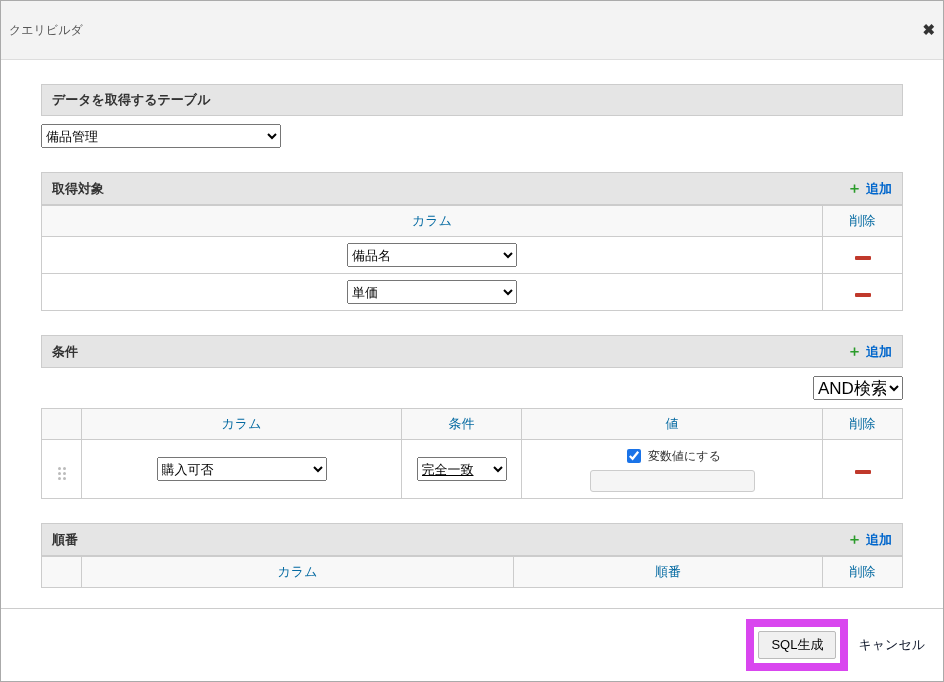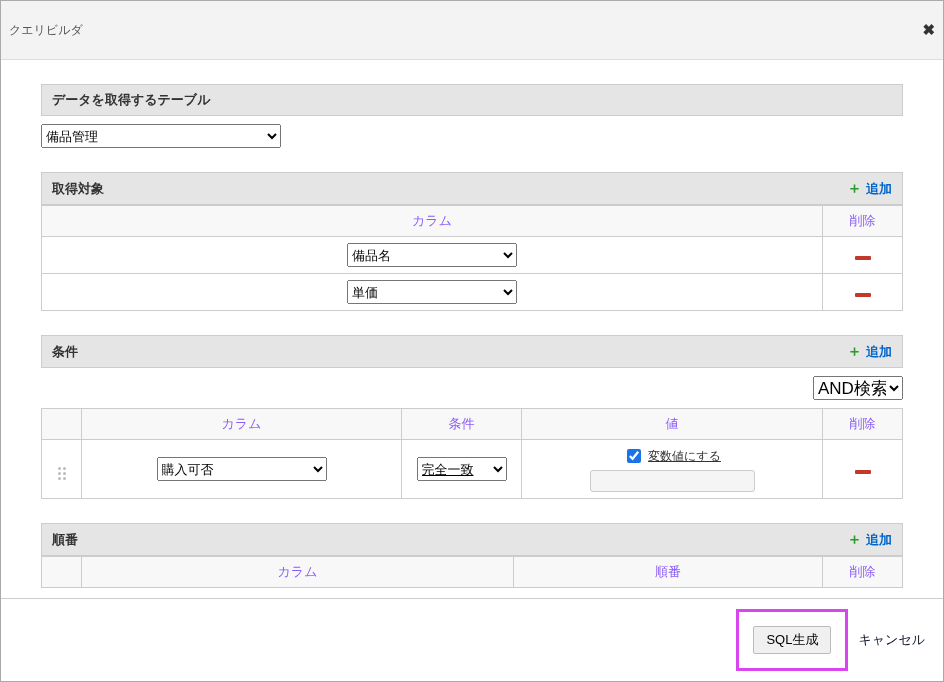--- a/index.html
+++ b/index.html
@@ -89,21 +89,21 @@
   table.grid th, table.grid td {
     border: 1px solid #ccc;
     padding: 6px 4px;
     text-align: center;
     font-weight: normal;
     background: #fff;
     font-size: 13px;
   }
   table.grid th {
     background: #f8f8f8;
-    color: #8b5cf6;
+    color: #0369a1;
   }
   .delete-cell {
     width: 80px;
   }
   .minus-icon {
     display: inline-block;
     width: 16px;
     height: 4px;
     background: #c0392b;
     border-radius: 1px;
@@ -116,21 +116,20 @@
   .drag-dots {
     display: inline-grid;
     grid-template-columns: 3px 3px;
     grid-gap: 2px;
   }
   .drag-dots span {
     width: 3px; height: 3px; background: #bbb; border-radius: 50%;
   }
   .value-cell {
     padding: 4px;
-    text-decoration: underline;
   }
   .checkbox-row {
     display: flex;
     justify-content: center;
     align-items: center;
     gap: 4px;
     font-size: 12px;
   }
   .value-input {
     width: 165px;
@@ -155,22 +154,22 @@
   }
   .btn {
     background: #f0f0f0;
     border: 1px solid #bbb;
     padding: 4px 12px;
     font-size: 13px;
     cursor: pointer;
     border-radius: 2px;
   }
   .highlight-box {
-    border: 3px solid #d946ef;
-    padding: 14px;
+    border: 8px solid #d946ef;
+    padding: 4px;
     display: inline-flex;
   }
   .cancel-text {
     font-size: 13px;
     color: #0f172a;
     cursor: pointer;
     padding: 0 6px;
   }
   input[type=checkbox] {
     accent-color: #1a73e8;

